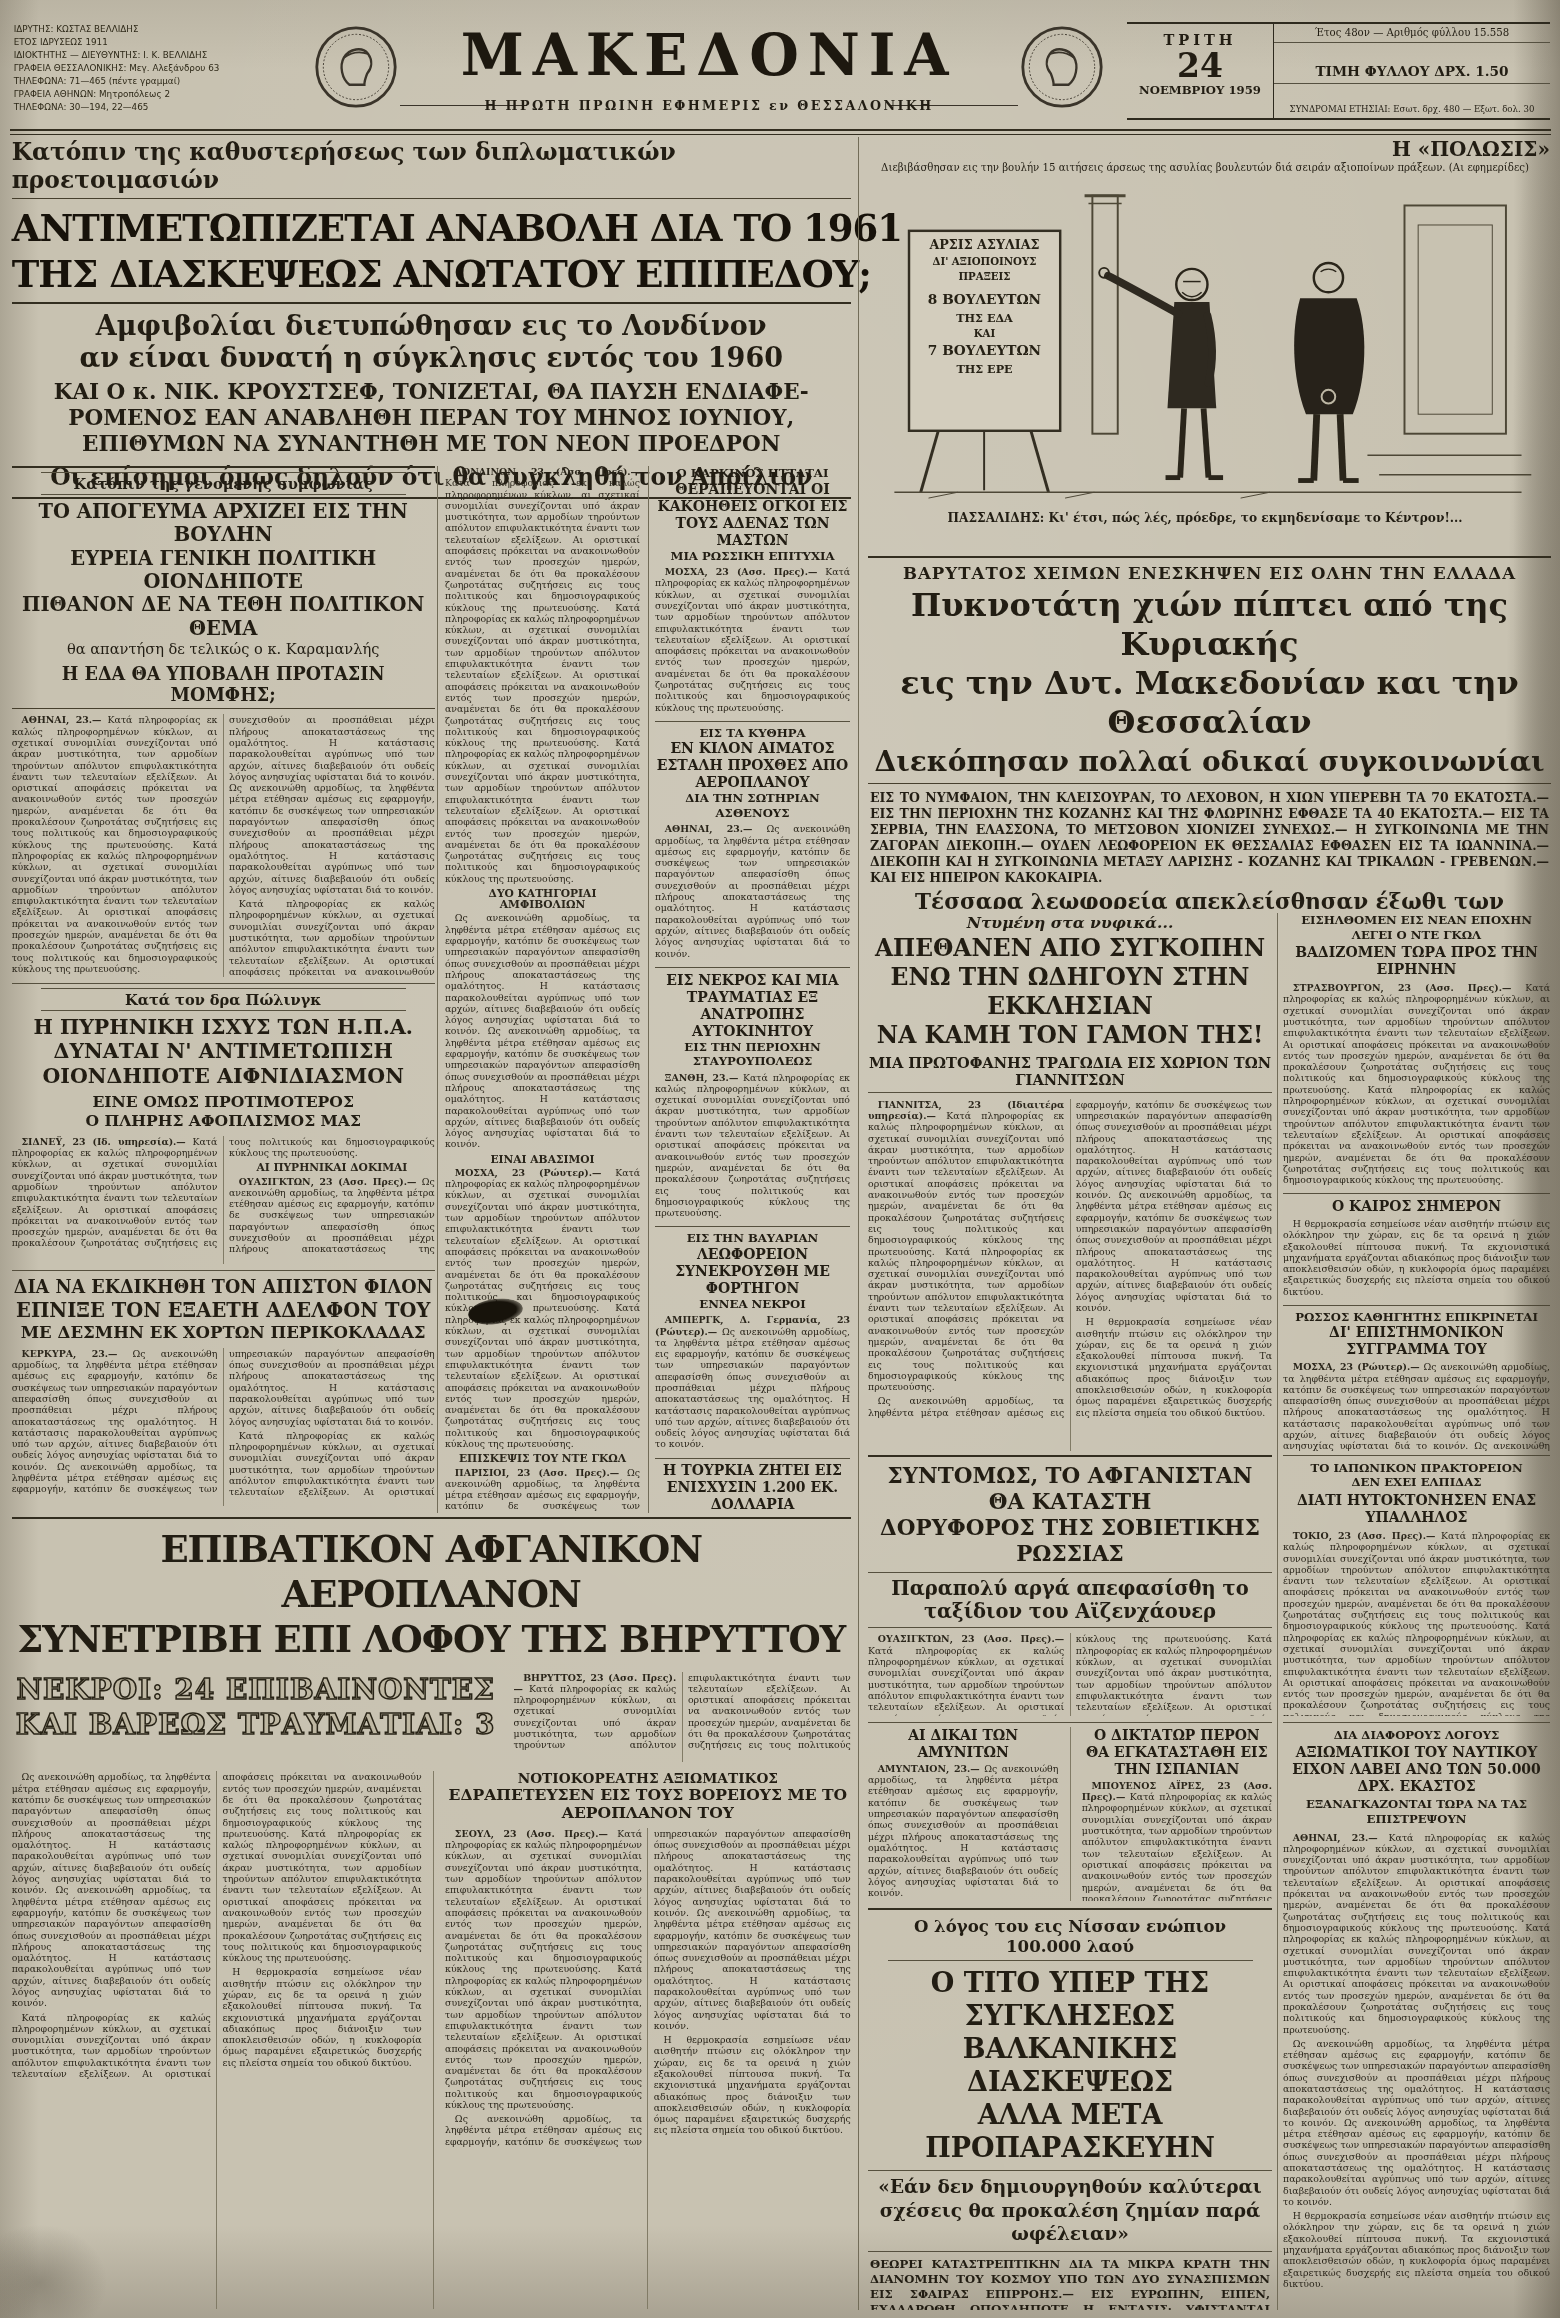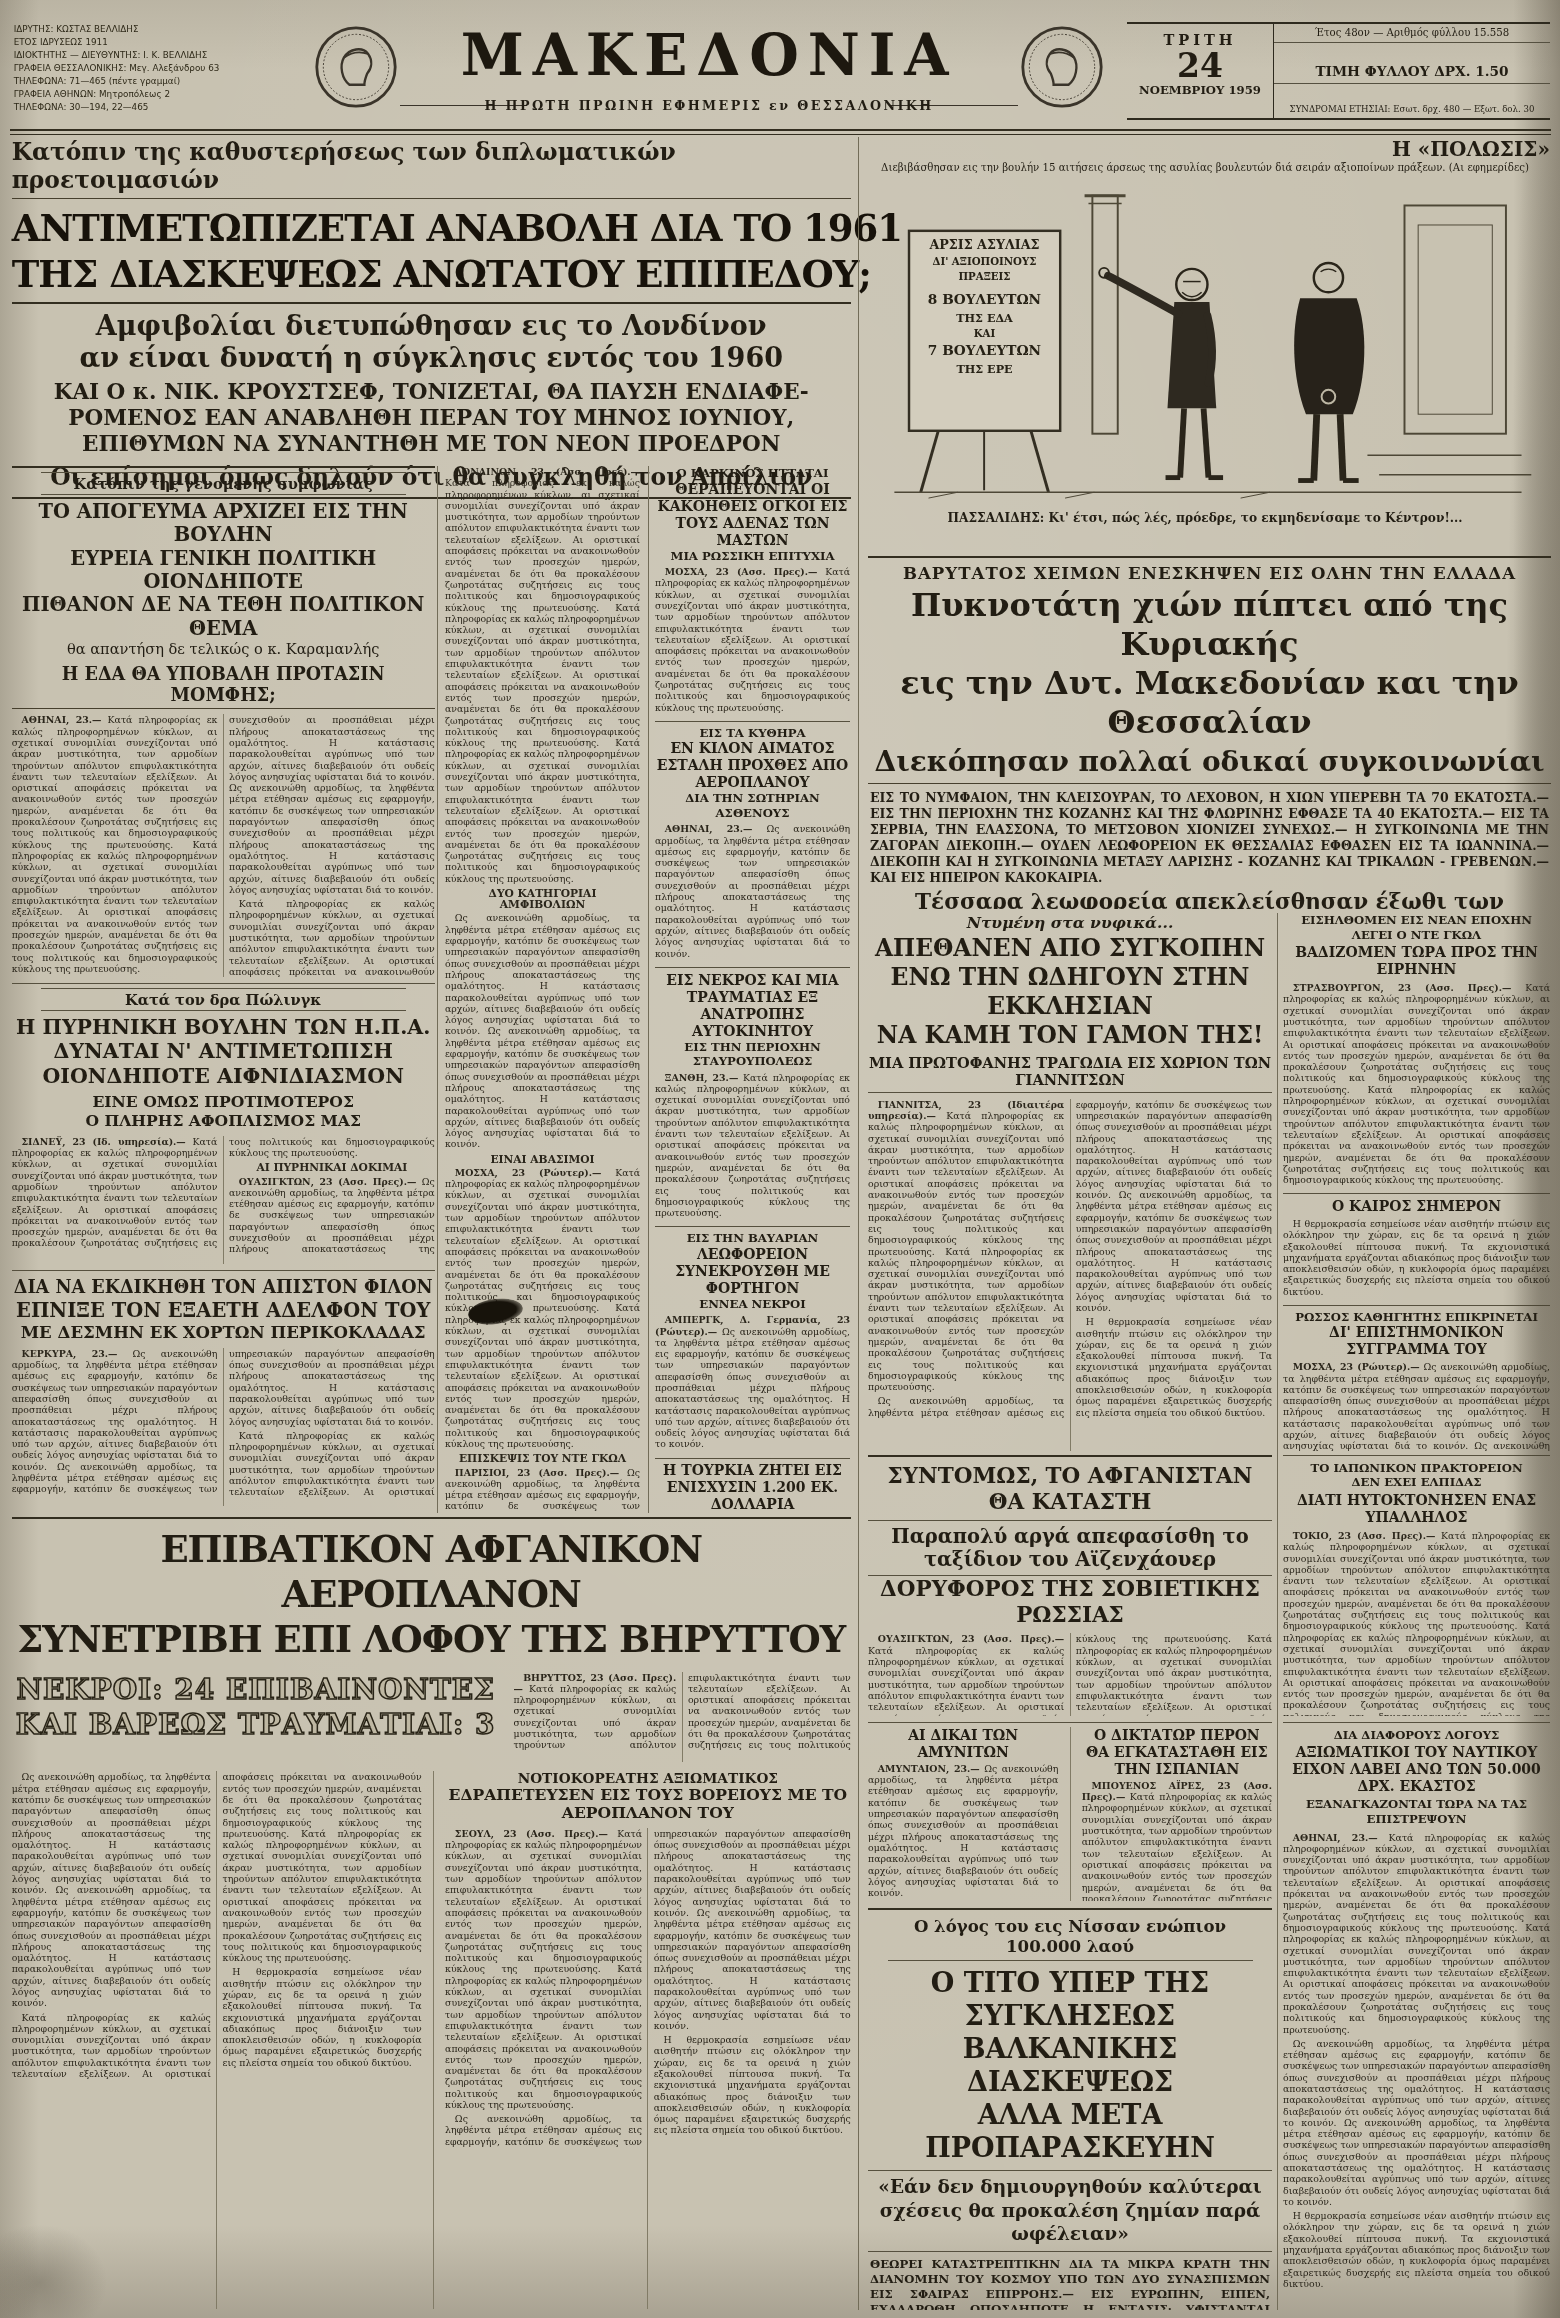--- a/index.html
+++ b/index.html
@@ -220,21 +220,21 @@
     <div class="deck-18u" style="margin-top:3.9px;">Η ΕΔΑ ΘΑ ΥΠΟΒΑΛΗ ΠΡΟΤΑΣΙΝ ΜΟΜΦΗΣ;</div>
     <div class="body-txt cols2" style="height:310px;margin-top:5.9px;">
       <p><span class="dl">ΑΘΗΝΑΙ, 23.—</span> <span>Κατά πληροφορίας εκ καλώς πληροφορημένων κύκλων, αι σχετικαί συνομιλίαι συνεχίζονται υπό άκραν μυστικότητα, των αρμοδίων τηρούντων απόλυτον επιφυλακτικότητα έναντι των τελευταίων εξελίξεων. Αι οριστικαί αποφάσεις πρόκειται να ανακοινωθούν εντός των προσεχών ημερών, αναμένεται δε ότι θα προκαλέσουν ζωηροτάτας συζητήσεις εις τους πολιτικούς και δημοσιογραφικούς κύκλους της πρωτευούσης. Κατά πληροφορίας εκ καλώς πληροφορημένων κύκλων, αι σχετικαί συνομιλίαι συνεχίζονται υπό άκραν μυστικότητα, των αρμοδίων τηρούντων απόλυτον επιφυλακτικότητα έναντι των τελευταίων εξελίξεων. Αι οριστικαί αποφάσεις πρόκειται να ανακοινωθούν εντός των προσεχών ημερών, αναμένεται δε ότι θα προκαλέσουν ζωηροτάτας συζητήσεις εις τους πολιτικούς και δημοσιογραφικούς κύκλους της πρωτευούσης.</span></p>
       <p><span>Ως ανεκοινώθη αρμοδίως, τα ληφθέντα μέτρα ετέθησαν αμέσως εις εφαρμογήν, κατόπιν δε συσκέψεως των υπηρεσιακών παραγόντων απεφασίσθη όπως συνεχισθούν αι προσπάθειαι μέχρι πλήρους αποκαταστάσεως της ομαλότητος. Η κατάστασις παρακολουθείται αγρύπνως υπό των αρχών, αίτινες διαβεβαιούν ότι ουδείς λόγος ανησυχίας υφίσταται διά το κοινόν. Ως ανεκοινώθη αρμοδίως, τα ληφθέντα μέτρα ετέθησαν αμέσως εις εφαρμογήν, κατόπιν δε συσκέψεως των υπηρεσιακών παραγόντων απεφασίσθη όπως συνεχισθούν αι προσπάθειαι μέχρι πλήρους αποκαταστάσεως της ομαλότητος. Η κατάστασις παρακολουθείται αγρύπνως υπό των αρχών, αίτινες διαβεβαιούν ότι ουδείς λόγος ανησυχίας υφίσταται διά το κοινόν.</span></p>
       <p><span>Κατά πληροφορίας εκ καλώς πληροφορημένων κύκλων, αι σχετικαί συνομιλίαι συνεχίζονται υπό άκραν μυστικότητα, των αρμοδίων τηρούντων απόλυτον επιφυλακτικότητα έναντι των τελευταίων εξελίξεων. Αι οριστικαί αποφάσεις πρόκειται να ανακοινωθούν εντός των προσεχών ημερών, αναμένεται δε ότι θα προκαλέσουν ζωηροτάτας συζητήσεις εις τους πολιτικούς και δημοσιογραφικούς κύκλους της πρωτευούσης. Κατά πληροφορίας εκ καλώς πληροφορημένων κύκλων, αι σχετικαί συνομιλίαι συνεχίζονται υπό άκραν μυστικότητα, των αρμοδίων τηρούντων απόλυτον επιφυλακτικότητα έναντι των τελευταίων εξελίξεων. Αι οριστικαί αποφάσεις πρόκειται να ανακοινωθούν εντός των προσεχών ημερών, αναμένεται δε ότι θα προκαλέσουν ζωηροτάτας συζητήσεις εις τους πολιτικούς και δημοσιογραφικούς κύκλους της πρωτευούσης.</span></p>
     </div>
   </div>
 
   <div class="b" style="left:11.7px;top:983px;width:423px;height:281px;overflow:hidden;border-top:1px solid #56503e;padding-top:3.9px;box-sizing:border-box;">
     <div class="kicker-sm kicker-rule">Κατά τον δρα Πώλινγκ</div>
-    <div class="head-21" style="margin-top:3.9px;">Η ΠΥΡΗΝΙΚΗ ΒΟΥΛΗΝ ΤΩΝ Η.Π.Α.</div>
+    <div class="head-21" style="margin-top:3.9px;">Η ΠΥΡΗΝΙΚΗ ΙΣΧΥΣ ΤΩΝ Η.Π.Α.</div>
     <div class="head-21">ΔΥΝΑΤΑΙ Ν' ΑΝΤΙΜΕΤΩΠΙΣΗ</div>
     <div class="head-21">ΟΙΟΝΔΗΠΟΤΕ ΑΙΦΝΙΔΙΑΣΜΟΝ</div>
     <div class="deck-16" style="margin-top:3.9px;">ΕΙΝΕ ΟΜΩΣ ΠΡΟΤΙΜΟΤΕΡΟΣ</div>
     <div class="deck-16">Ο ΠΛΗΡΗΣ ΑΦΟΠΛΙΣΜΟΣ ΜΑΣ</div>
     <div class="body-txt cols2" style="height:129px;margin-top:4.9px;">
       <p><span class="dl">ΣΙΔΝΕΫ, 23 (Ιδ. υπηρεσία).—</span> <span>Κατά πληροφορίας εκ καλώς πληροφορημένων κύκλων, αι σχετικαί συνομιλίαι συνεχίζονται υπό άκραν μυστικότητα, των αρμοδίων τηρούντων απόλυτον επιφυλακτικότητα έναντι των τελευταίων εξελίξεων. Αι οριστικαί αποφάσεις πρόκειται να ανακοινωθούν εντός των προσεχών ημερών, αναμένεται δε ότι θα προκαλέσουν ζωηροτάτας συζητήσεις εις τους πολιτικούς και δημοσιογραφικούς κύκλους της πρωτευούσης.</span></p>
       <div class="subhd">ΑΙ ΠΥΡΗΝΙΚΑΙ ΔΟΚΙΜΑΙ</div>
       <p><span class="dl">ΟΥΑΣΙΓΚΤΩΝ, 23 (Ασσ. Πρες).—</span> <span>Ως ανεκοινώθη αρμοδίως, τα ληφθέντα μέτρα ετέθησαν αμέσως εις εφαρμογήν, κατόπιν δε συσκέψεως των υπηρεσιακών παραγόντων απεφασίσθη όπως συνεχισθούν αι προσπάθειαι μέχρι πλήρους αποκαταστάσεως της ομαλότητος. Η κατάστασις παρακολουθείται αγρύπνως υπό των αρχών, αίτινες διαβεβαιούν ότι ουδείς λόγος ανησυχίας υφίσταται διά το κοινόν.</span></p>
 
     </div>
@@ -353,22 +353,22 @@
       <div class="mini-kicker">ΡΩΣΣΟΣ ΚΑΘΗΓΗΤΗΣ ΕΠΙΚΡΙΝΕΤΑΙ</div>
       <div class="mini-head">ΔΙ' ΕΠΙΣΤΗΜΟΝΙΚΟΝ ΣΥΓΓΡΑΜΜΑ ΤΟΥ</div>
       <div class="body-txt" style="margin-top:2.9px;">
         <p><span class="dl">ΜΟΣΧΑ, 23 (Ρώυτερ).—</span> <span>Ως ανεκοινώθη αρμοδίως, τα ληφθέντα μέτρα ετέθησαν αμέσως εις εφαρμογήν, κατόπιν δε συσκέψεως των υπηρεσιακών παραγόντων απεφασίσθη όπως συνεχισθούν αι προσπάθειαι μέχρι πλήρους αποκαταστάσεως της ομαλότητος. Η κατάστασις παρακολουθείται αγρύπνως υπό των αρχών, αίτινες διαβεβαιούν ότι ουδείς λόγος ανησυχίας υφίσταται διά το κοινόν. Ως ανεκοινώθη αρμοδίως, τα ληφθέντα μέτρα ετέθησαν αμέσως εις εφαρμογήν, κατόπιν δε συσκέψεως των υπηρεσιακών παραγόντων απεφασίσθη όπως συνεχισθούν αι προσπάθειαι μέχρι πλήρους αποκαταστάσεως της ομαλότητος. Η κατάστασις παρακολουθείται αγρύπνως υπό των αρχών, αίτινες διαβεβαιούν ότι ουδείς λόγος ανησυχίας υφίσταται διά το κοινόν.</span></p>
       </div>
     </div>
   </div>
 
   <div class="b" style="left:868px;top:1455px;width:404px;height:261px;overflow:hidden;border-top:2px solid #332e20;padding-top:5.9px;box-sizing:border-box;">
     <div class="ctr" style="font-size:21.5px;font-weight:bold;line-height:26px;">ΣΥΝΤΟΜΩΣ, ΤΟ ΑΦΓΑΝΙΣΤΑΝ ΘΑ ΚΑΤΑΣΤΗ</div>
+    <div class="ctr" style="font-size:21.5px;font-weight:bold;line-height:26px;">ΔΟΡΥΦΟΡΟΣ ΤΗΣ ΣΟΒΙΕΤΙΚΗΣ ΡΩΣΣΙΑΣ</div>
     <div class="ctr" style="font-size:19.5px;font-weight:bold;margin-top:4.9px;border-top:1px solid #56503e;border-bottom:1px solid #56503e;padding:3.9px 0;">Παραπολύ αργά απεφασίσθη το ταξίδιον του Αϊζενχάουερ</div>
-    <div class="ctr" style="font-size:21.5px;font-weight:bold;line-height:26px;">ΔΟΡΥΦΟΡΟΣ ΤΗΣ ΣΟΒΙΕΤΙΚΗΣ ΡΩΣΣΙΑΣ</div>
     <div class="body-txt cols2" style="height:146px;margin-top:5.9px;">
       <p><span class="dl">ΟΥΑΣΙΓΚΤΩΝ, 23 (Ασσ. Πρες).—</span> <span>Κατά πληροφορίας εκ καλώς πληροφορημένων κύκλων, αι σχετικαί συνομιλίαι συνεχίζονται υπό άκραν μυστικότητα, των αρμοδίων τηρούντων απόλυτον επιφυλακτικότητα έναντι των τελευταίων εξελίξεων. Αι οριστικαί αποφάσεις πρόκειται να ανακοινωθούν εντός των προσεχών ημερών, αναμένεται δε ότι θα προκαλέσουν ζωηροτάτας συζητήσεις εις τους πολιτικούς και δημοσιογραφικούς κύκλους της πρωτευούσης. Κατά πληροφορίας εκ καλώς πληροφορημένων κύκλων, αι σχετικαί συνομιλίαι συνεχίζονται υπό άκραν μυστικότητα, των αρμοδίων τηρούντων απόλυτον επιφυλακτικότητα έναντι των τελευταίων εξελίξεων. Αι οριστικαί αποφάσεις πρόκειται να ανακοινωθούν εντός των προσεχών ημερών, αναμένεται δε ότι θα προκαλέσουν ζωηροτάτας συζητήσεις εις τους πολιτικούς και δημοσιογραφικούς κύκλους της πρωτευούσης.</span></p>
 
     </div>
   </div>
 
   <div class="b" style="left:1283px;top:1455px;width:267px;height:261px;overflow:hidden;border-top:1px solid #56503e;padding-top:4.9px;box-sizing:border-box;">
     <div class="mini-kicker">ΤΟ ΙΑΠΩΝΙΚΟΝ ΠΡΑΚΤΟΡΕΙΟΝ</div>
     <div class="mini-kicker">ΔΕΝ ΕΧΕΙ ΕΛΠΙΔΑΣ</div>
     <div class="mini-head" style="margin-top:2px;">ΔΙΑΤΙ ΗΥΤΟΚΤΟΝΗΣΕΝ ΕΝΑΣ ΥΠΑΛΛΗΛΟΣ</div>

